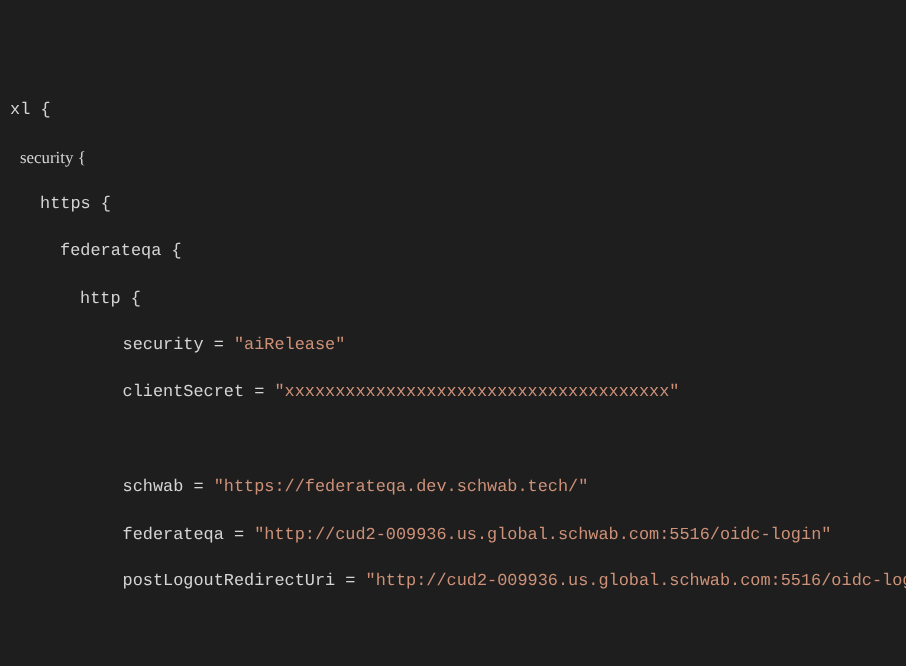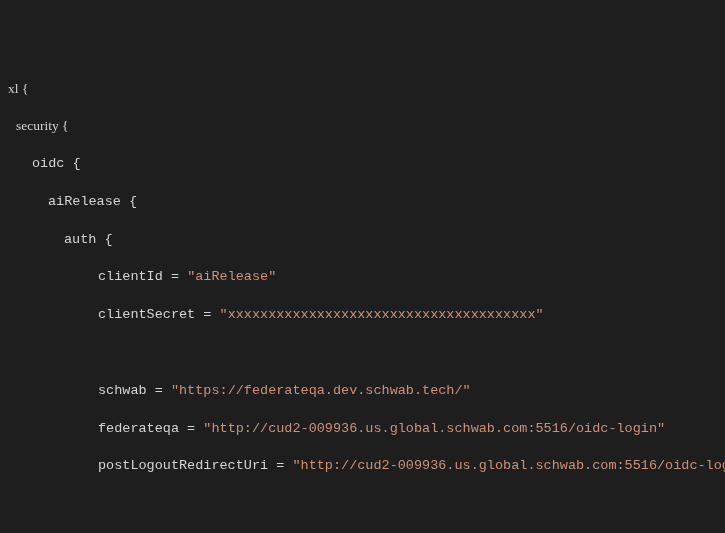--- a/index.html
+++ b/index.html
@@ -12,45 +12,45 @@
       font-family: Consolas, "Courier New", monospace;
       font-size: 13.5px;
       color: #d4d4d4;
       padding: 4px 8px;
       line-height: 1.4;
       white-space: pre;
       width: 725px;
       height: 533px;
       overflow: hidden;
     }
-    .ind0 { padding-left: 0px; font-family: Liberation Serif, serif; }
+    .ind0 { padding-left: 0px; }
     .ind1 { padding-left: 8px; font-family: Liberation Serif, serif; }
     .ind2 { padding-left: 24px; }
     .ind3 { padding-left: 40px; }
     .ind4 { padding-left: 56px; }
     .ind5 { padding-left: 90px; }
     .line {
       display: block;
       min-height: 1.4em;
     }
     .string {
       color: #ce9178;
     }
   </style>
 </head>
 <body>
 
 
 
 <span class="line ind0">xl {</span>
 <span class="line ind1">security {</span>
-<span class="line ind2">oidc {</span>
-<span class="line ind3">aiRelease {</span>
-<span class="line ind4">auth {</span>
-<span class="line ind5"><span>clientId = </span><span class="string">"aiRelease"</span></span>
+<span class="line ind2">https {</span>
+<span class="line ind3">federateqa {</span>
+<span class="line ind4">http {</span>
+<span class="line ind5"><span>security = </span><span class="string">"aiRelease"</span></span>
 <span class="line ind5"><span>clientSecret = </span><span class="string">"xxxxxxxxxxxxxxxxxxxxxxxxxxxxxxxxxxxxxx"</span></span>
 <span class="line"> </span>
 <span class="line ind5"><span>schwab = </span><span class="string">"https://federateqa.dev.schwab.tech/"</span></span>
 <span class="line ind5"><span>federateqa = </span><span class="string">"http://cud2-009936.us.global.schwab.com:5516/oidc-login"</span></span>
 <span class="line ind5"><span>postLogoutRedirectUri = </span><span class="string">"http://cud2-009936.us.global.schwab.com:5516/oidc-login"</span></span>
 <span class="line"> </span>
 <span class="line ind5"></span>
 
 
 

